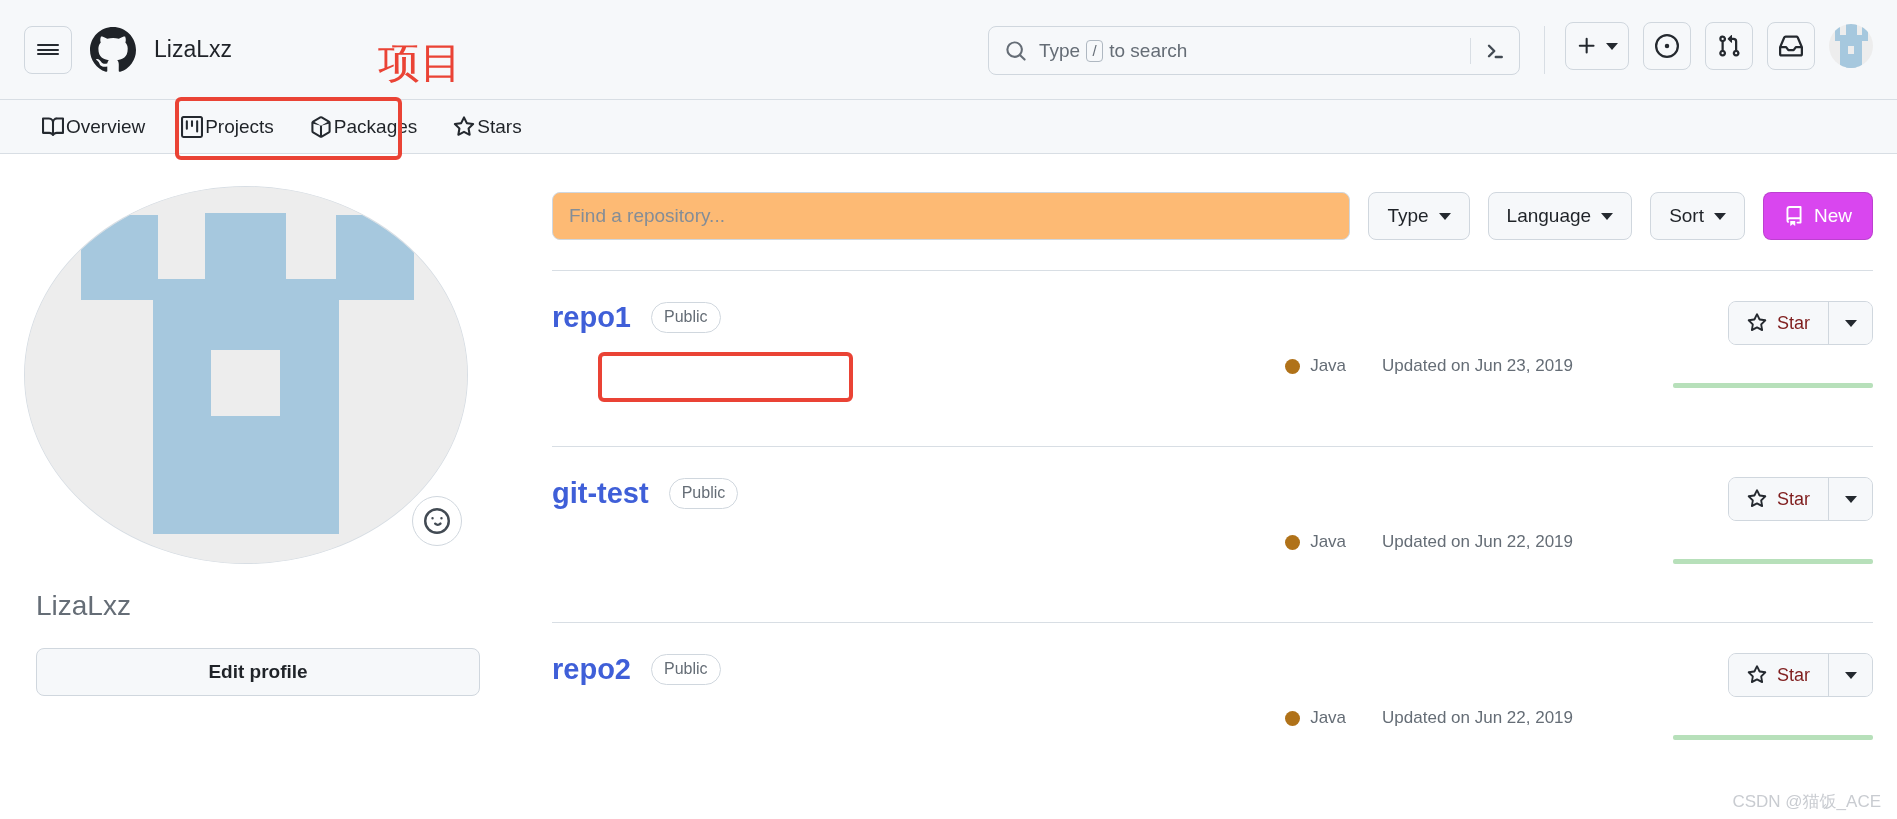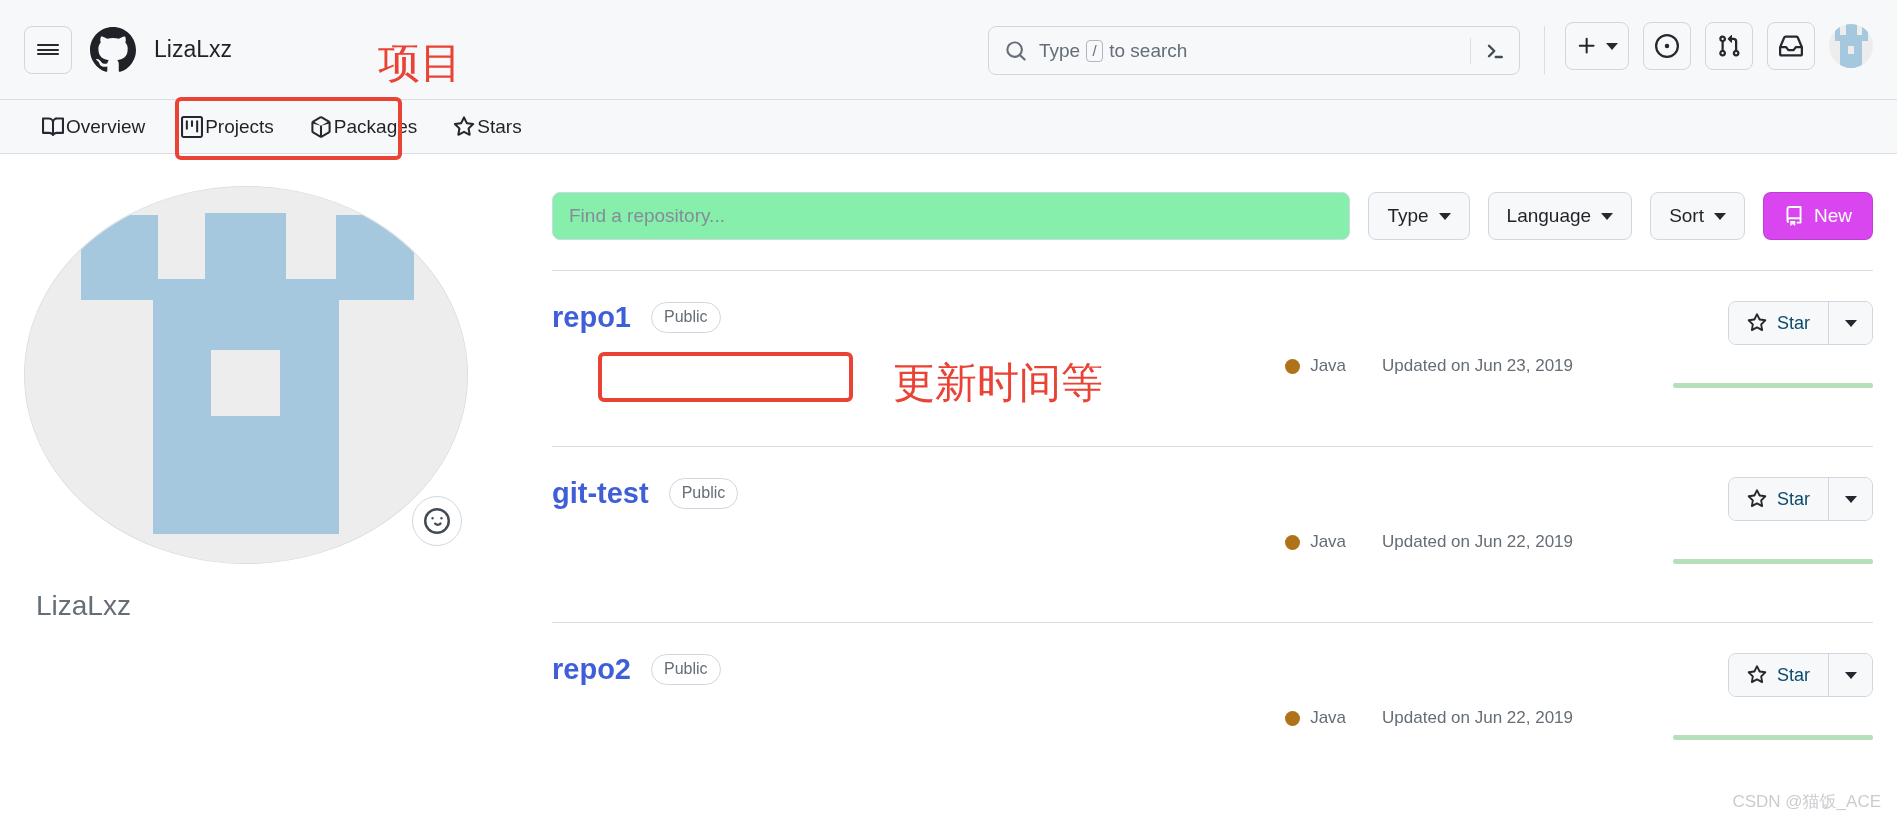--- a/index.html
+++ b/index.html
@@ -203,21 +203,21 @@
   }
 
   .main { flex: 1; padding-top: 38px; padding-left: 56px; padding-right: 0; }
 
   .filter-row { display: flex; align-items: center; gap: 18px; }
   .find-input {
     flex: 1;
     height: 48px;
     border: 1px solid #d0d7de;
     border-radius: 8px;
-    background: #86efac;
+    background: #fdba74;
     font-size: 19px;
     color: #656d76;
     padding: 0 16px;
     font-family: "Liberation Sans", sans-serif;
     outline: none;
   }
   .find-input::placeholder { color: #848d97; }
   .filter-btn {
     height: 48px;
     border: 1px solid #d0d7de;
@@ -303,21 +303,21 @@
     border: 1px solid #d0d7de;
     border-radius: 8px;
     overflow: hidden;
     background: #f6f8fa;
     height: 44px;
   }
   .star-btn {
     display: flex; align-items: center; gap: 10px;
     padding: 0 18px;
     font-size: 18px;
-    color: #0c4a6e;
+    color: #7f1d1d;
     cursor: pointer;
     background: #f6f8fa;
     border: none;
     font-family: "Liberation Sans", sans-serif;
   }
   .star-caret-btn {
     width: 44px;
     border-left: 1px solid #d0d7de;
     background: #f6f8fa;
     display: flex; align-items: center; justify-content: center;
@@ -494,20 +494,21 @@
         </div>
         <div class="status-emoji">
           <svg width="26" height="26" viewBox="0 0 16 16" fill="#424a53" aria-hidden="true">
             <path d="M8 0a8 8 0 1 1 0 16A8 8 0 0 1 8 0ZM1.5 8a6.5 6.5 0 1 0 13 0 6.5 6.5 0 0 0-13 0Zm4.879 1.121a.75.75 0 0 1 1.06 0 1.5 1.5 0 0 0 2.122 0 .75.75 0 1 1 1.06 1.06 3 3 0 0 1-4.242 0 .75.75 0 0 1 0-1.06ZM6 6.25a.75.75 0 1 1-1.5 0 .75.75 0 0 1 1.5 0Zm5.5 0a.75.75 0 1 1-1.5 0 .75.75 0 0 1 1.5 0Z"></path>
           </svg>
         </div>
       </div>
 
       <div class="profile-name">LizaLxz</div>
 
+      <button class="edit-profile-btn">Edit profile</button>
     </div>
 
     <div class="main">
 
       <div class="filter-row">
         <input class="find-input" type="text" placeholder="Find a repository..." style="">
 
         <div class="filter-btn">
           <span>Type</span>
           <span class="caret-dn"></span>
@@ -620,17 +621,16 @@
       </div>
     </div>
   </div>
 
   <div class="anno-box" style="left:175px; top:97px; width:227px; height:63px;"></div>
 
   <div class="anno-text" style="left:378px; top:35px;">项目</div>
 
   <div class="anno-box" style="left:598px; top:352px; width:255px; height:50px;"></div>
 
-  <div class="anno-text" style="left:893px; top:355px;">更新时间等</div>
 
   <div class="watermark">CSDN @猫饭_ACE</div>
 
 </div>
 
 </body></html>

